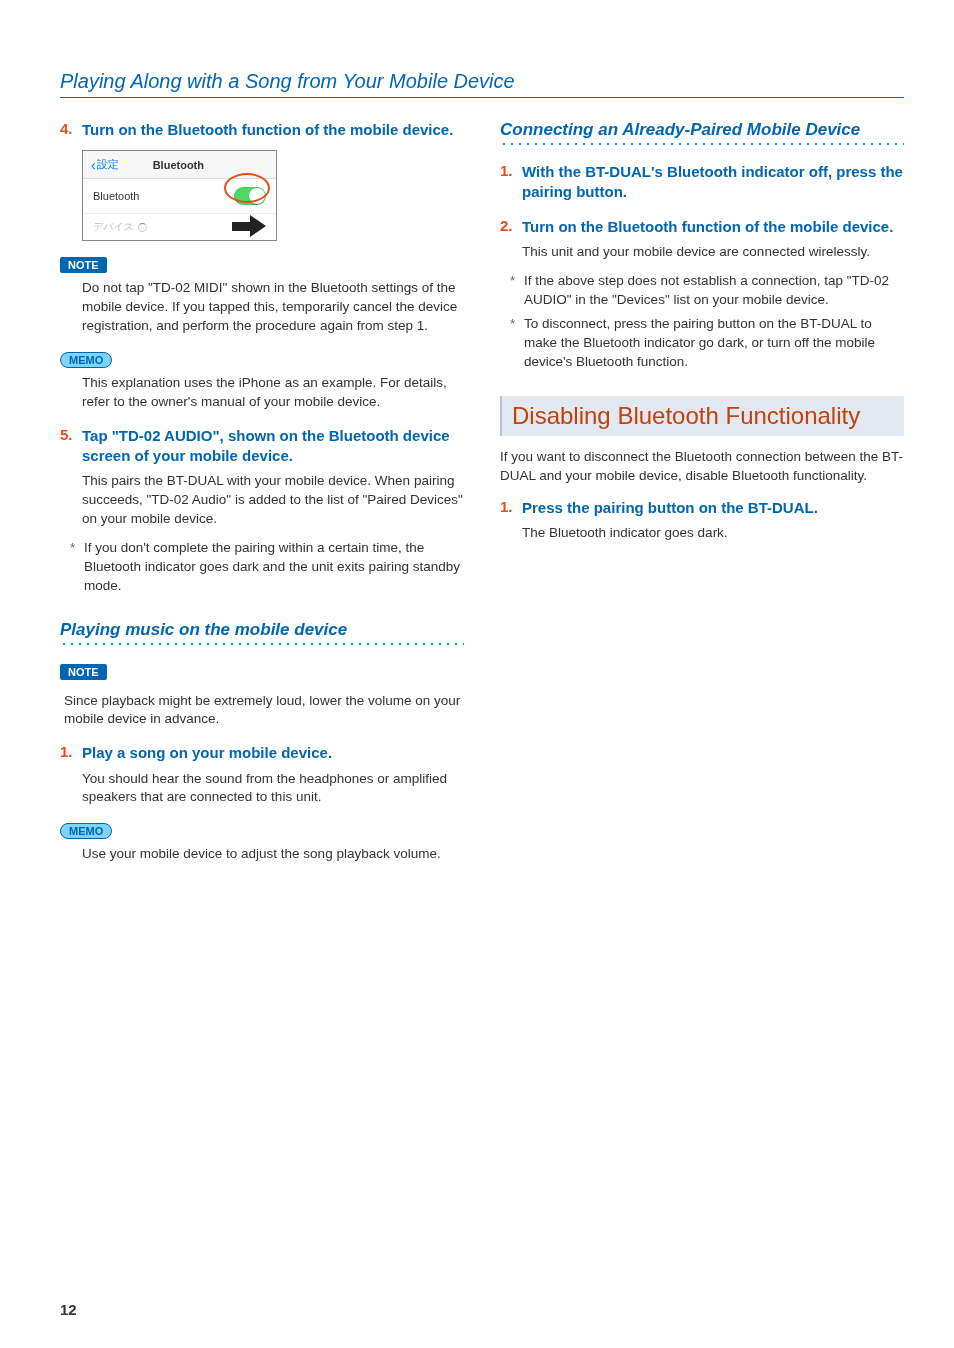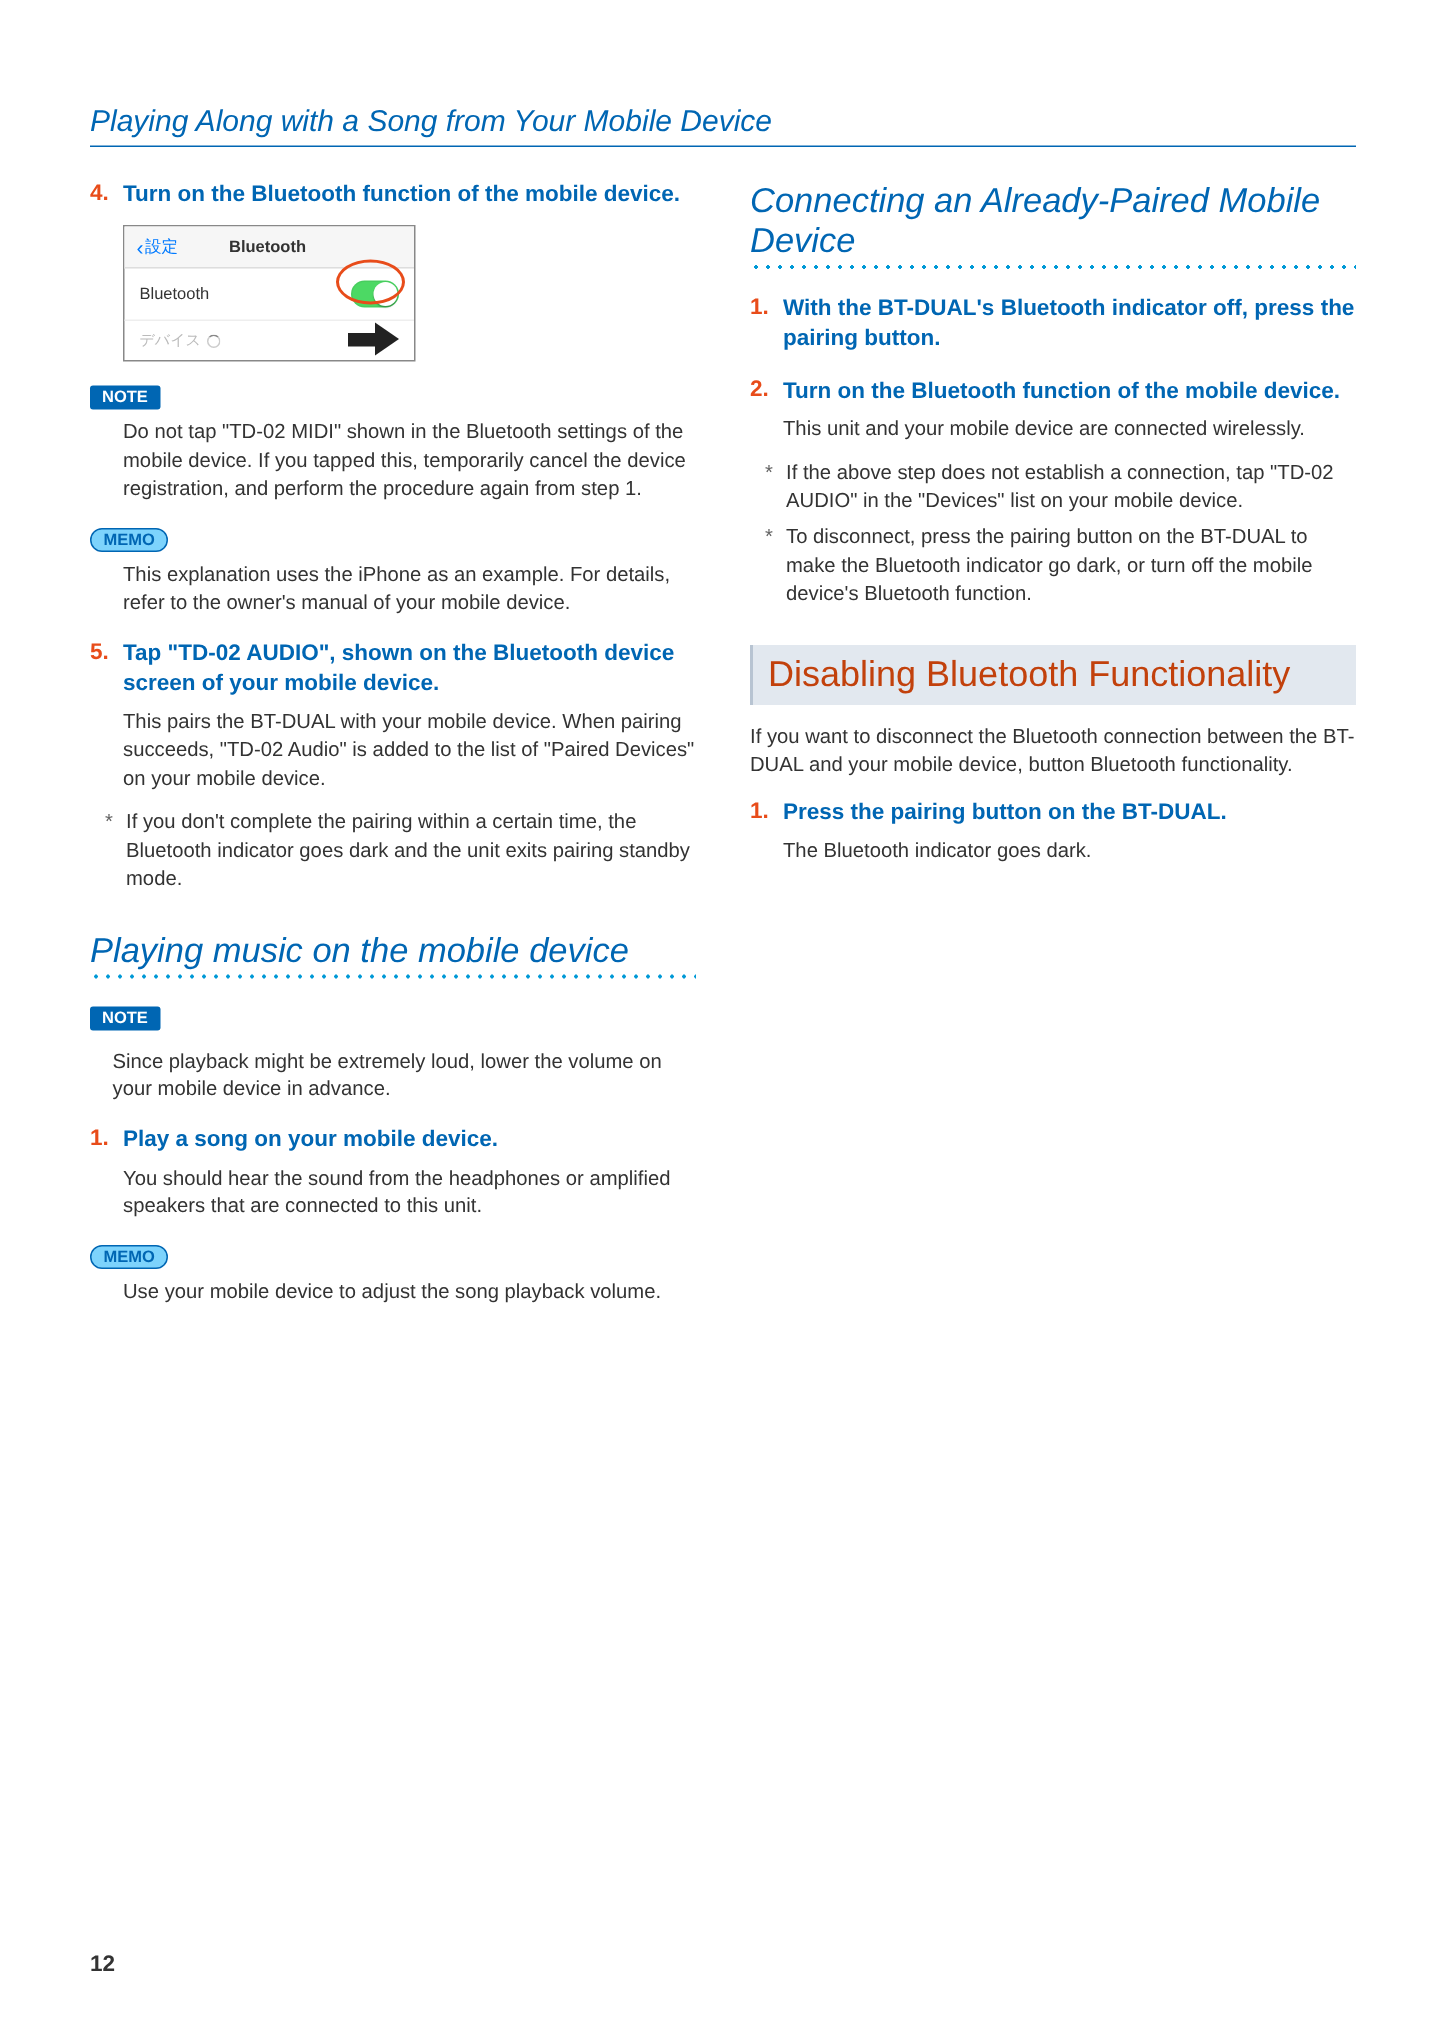--- a/index.html
+++ b/index.html
@@ -65,23 +65,23 @@
     font-size: 11px;
     font-weight: bold;
     padding: 1px 8px;
     border-radius: 10px;
     margin-bottom: 6px;
   }
   .note-block { margin-left: 0; margin-top: 14px; margin-bottom: 14px; }
   .note-text { margin-left: 22px; font-size: 13.5px; line-height: 1.4; }
   .h2-blue {
     color: #0066b3;
-    font-size: 23px;
+    font-size: 17px;
     font-style: italic;
-    font-weight: 400;
+    font-weight: 700;
     margin-top: 24px;
     margin-bottom: 2px;
     font-family: "Segoe UI", "Myriad Pro", sans-serif;
   }
   .dotted-rule {
     height: 4px;
     background-image: radial-gradient(circle, #0099d6 1.2px, transparent 1.3px);
     background-size: 8px 4px;
     background-repeat: repeat-x;
     background-position: left center;
@@ -214,21 +214,21 @@
     <div class="bullet">
       <span class="bullet-mark">*</span>
       <span>If you don't complete the pairing within a certain time, the Bluetooth indicator goes dark and the unit exits pairing standby mode.</span>
     </div>
 
     <div class="h2-blue">Playing music on the mobile device</div>
     <div class="dotted-rule"></div>
 
     <div class="note-block" style="margin-top:4px;">
       <span class="note-badge">NOTE</span>
-      <div class="plain-para" style="margin-left:15px; margin-top:6px;">Since playback might be extremely loud, lower the volume on your mobile device in advance.</div>
+      <div class="plain-para" style="margin-left:4px; margin-top:6px;">Since playback might be extremely loud, lower the volume on your mobile device in advance.</div>
     </div>
 
     <div class="step">
       <div class="step-num">1.</div>
       <div class="step-title">Play a song on your mobile device.</div>
     </div>
     <div class="step-body">You should hear the sound from the headphones or amplified speakers that are connected to this unit.</div>
 
     <div class="note-block">
       <span class="memo-badge">MEMO</span>
@@ -255,21 +255,21 @@
     <div class="bullet">
       <span class="bullet-mark">*</span>
       <span>If the above step does not establish a connection, tap "TD-02 AUDIO" in the "Devices" list on your mobile device.</span>
     </div>
     <div class="bullet">
       <span class="bullet-mark">*</span>
       <span>To disconnect, press the pairing button on the BT-DUAL to make the Bluetooth indicator go dark, or turn off the mobile device's Bluetooth function.</span>
     </div>
 
     <div class="h2-box">Disabling Bluetooth Functionality</div>
-    <div class="plain-para">If you want to disconnect the Bluetooth connection between the BT-DUAL and your mobile device, button Bluetooth functionality.</div>
+    <div class="plain-para">If you want to disconnect the Bluetooth connection between the BT-DUAL and your mobile device, disable Bluetooth functionality.</div>
 
     <div class="step">
       <div class="step-num">1.</div>
       <div class="step-title">Press the pairing button on the BT-DUAL.</div>
     </div>
     <div class="step-body">The Bluetooth indicator goes dark.</div>
 
   </div>
 </div>
 

